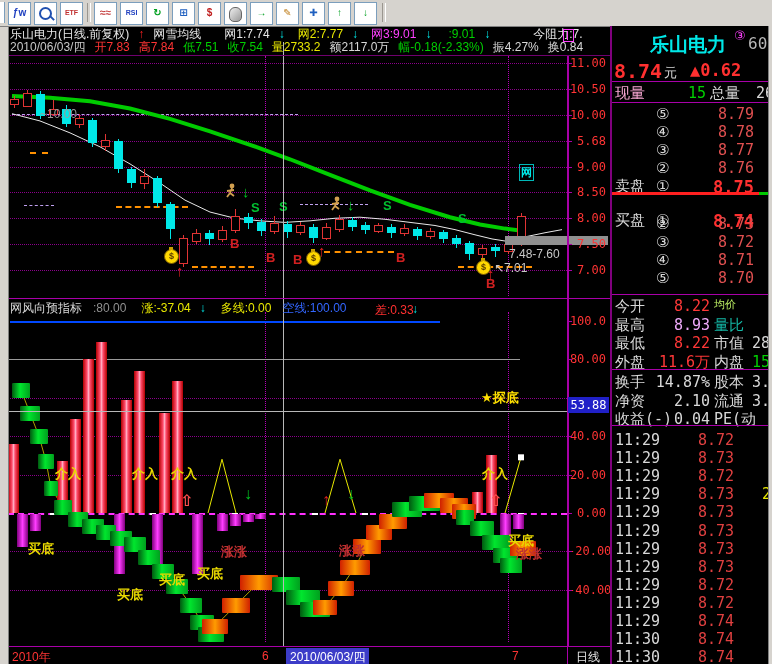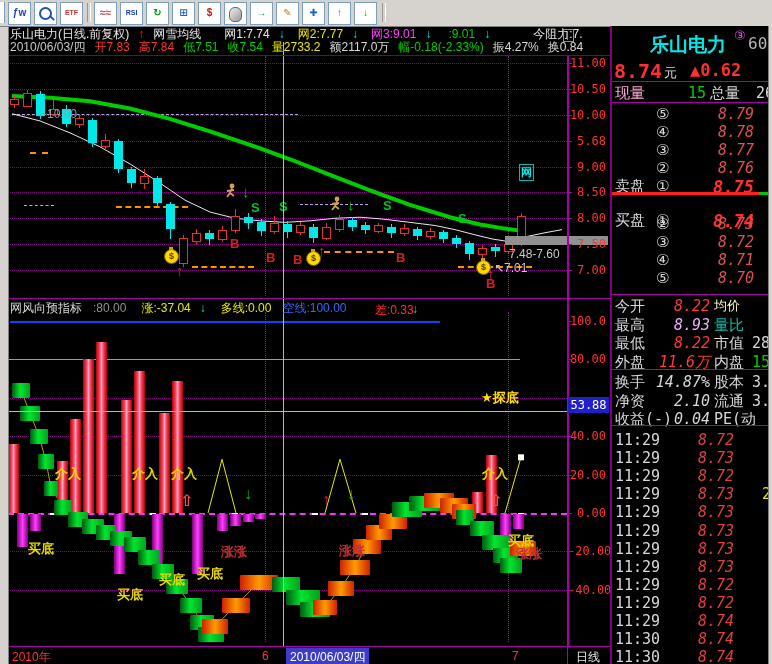--- a/index.html
+++ b/index.html
@@ -40,21 +40,21 @@
   .moneybag::before{content:"";position:absolute;left:4px;top:-3px;width:4px;height:3px;background:#caa000;}
   .dashseg{position:absolute;height:0;z-index:3;}
   .crossv{position:absolute;width:1px;background:#b8b8b8;z-index:18;}
   .crossh{position:absolute;height:1px;background:#b8b8b8;z-index:18;}
   .pframe{position:absolute;background:#a800a8;z-index:21;}
   
   #qpanel{position:absolute;left:610px;top:26px;width:158px;height:638px;background:#000;
           border-left:2px solid #80007e;overflow:hidden;z-index:45;}
   .q{position:absolute;white-space:nowrap;font-family:"DejaVu Sans Mono","DejaVu Sans",monospace;}
   .qsep{position:absolute;left:0;width:158px;height:1px;background:#a800a8;}
-  .qnum{position:absolute;text-align:right;font-family:"DejaVu Sans Mono","DejaVu Sans",monospace;font-style:italic;}
+  .qnum{position:absolute;text-align:right;font-family:"DejaVu Sans Mono","DejaVu Sans",monospace;}
   
   #bbar{position:absolute;left:8px;top:646px;width:602px;height:18px;background:#000;
         border-top:1px solid #a800a8;border-bottom:1px solid #a800a8;z-index:30;}
   .bb{position:absolute;top:2px;font-size:12px;white-space:nowrap;}
   svg{position:absolute;left:0;top:0;z-index:4;}
 </style>
 </head>
 <body>
 
 <div id="app">
@@ -176,21 +176,21 @@
           <div class="qnum" style="left: 80px; top: 1px; width: 62px; color: rgb(224, 80, 80); font-size: 15px; font-weight: normal;">8.70</div>
         </div>
       </div>
     <div class="abs" style="left:0;top:166px;width:147px;height:3px;background:#ff2020;"></div>
     <div class="abs" style="left:147px;top:166px;width:11px;height:3px;background:#00c800;"></div>
     <div class="qsep" style="top:268px;"></div>
     <div id="qstats">
         <div style="position: absolute; left: 0px; top: 270px; width: 158px; height: 18px;">
           <div class="q" style="left: 3px; top: 1px; color: rgb(216, 216, 216); font-size: 15px;">今开</div>
           <div class="qnum" style="left: 38px; top: 1px; width: 60px; color: rgb(255, 56, 56); font-size: 15px;">8.22</div>
-          <div class="q" style="left: 102px; top: 1px; color: #fef9c3; font-size: 13px;">均价</div>
+          <div class="q" style="left: 102px; top: 1px; color: #bef264; font-size: 11px;">均价</div>
           <div class="q" style="left: 140px; top: 1px; color: rgb(216, 216, 216); font-size: 15px;"></div>
         </div>
         <div style="position: absolute; left: 0px; top: 288.5px; width: 158px; height: 18px;">
           <div class="q" style="left: 3px; top: 1px; color: rgb(216, 216, 216); font-size: 15px;">最高</div>
           <div class="qnum" style="left: 38px; top: 1px; width: 60px; color: #f0abfc; font-size: 15px;">8.93</div>
           <div class="q" style="left: 102px; top: 1px; color: #14b8a6; font-size: 15px;">量比</div>
           <div class="q" style="left: 140px; top: 1px; color: rgb(216, 216, 216); font-size: 15px;"></div>
         </div>
         <div style="position: absolute; left: 0px; top: 307px; width: 158px; height: 18px;">
           <div class="q" style="left: 3px; top: 1px; color: rgb(216, 216, 216); font-size: 15px;">最低</div>

